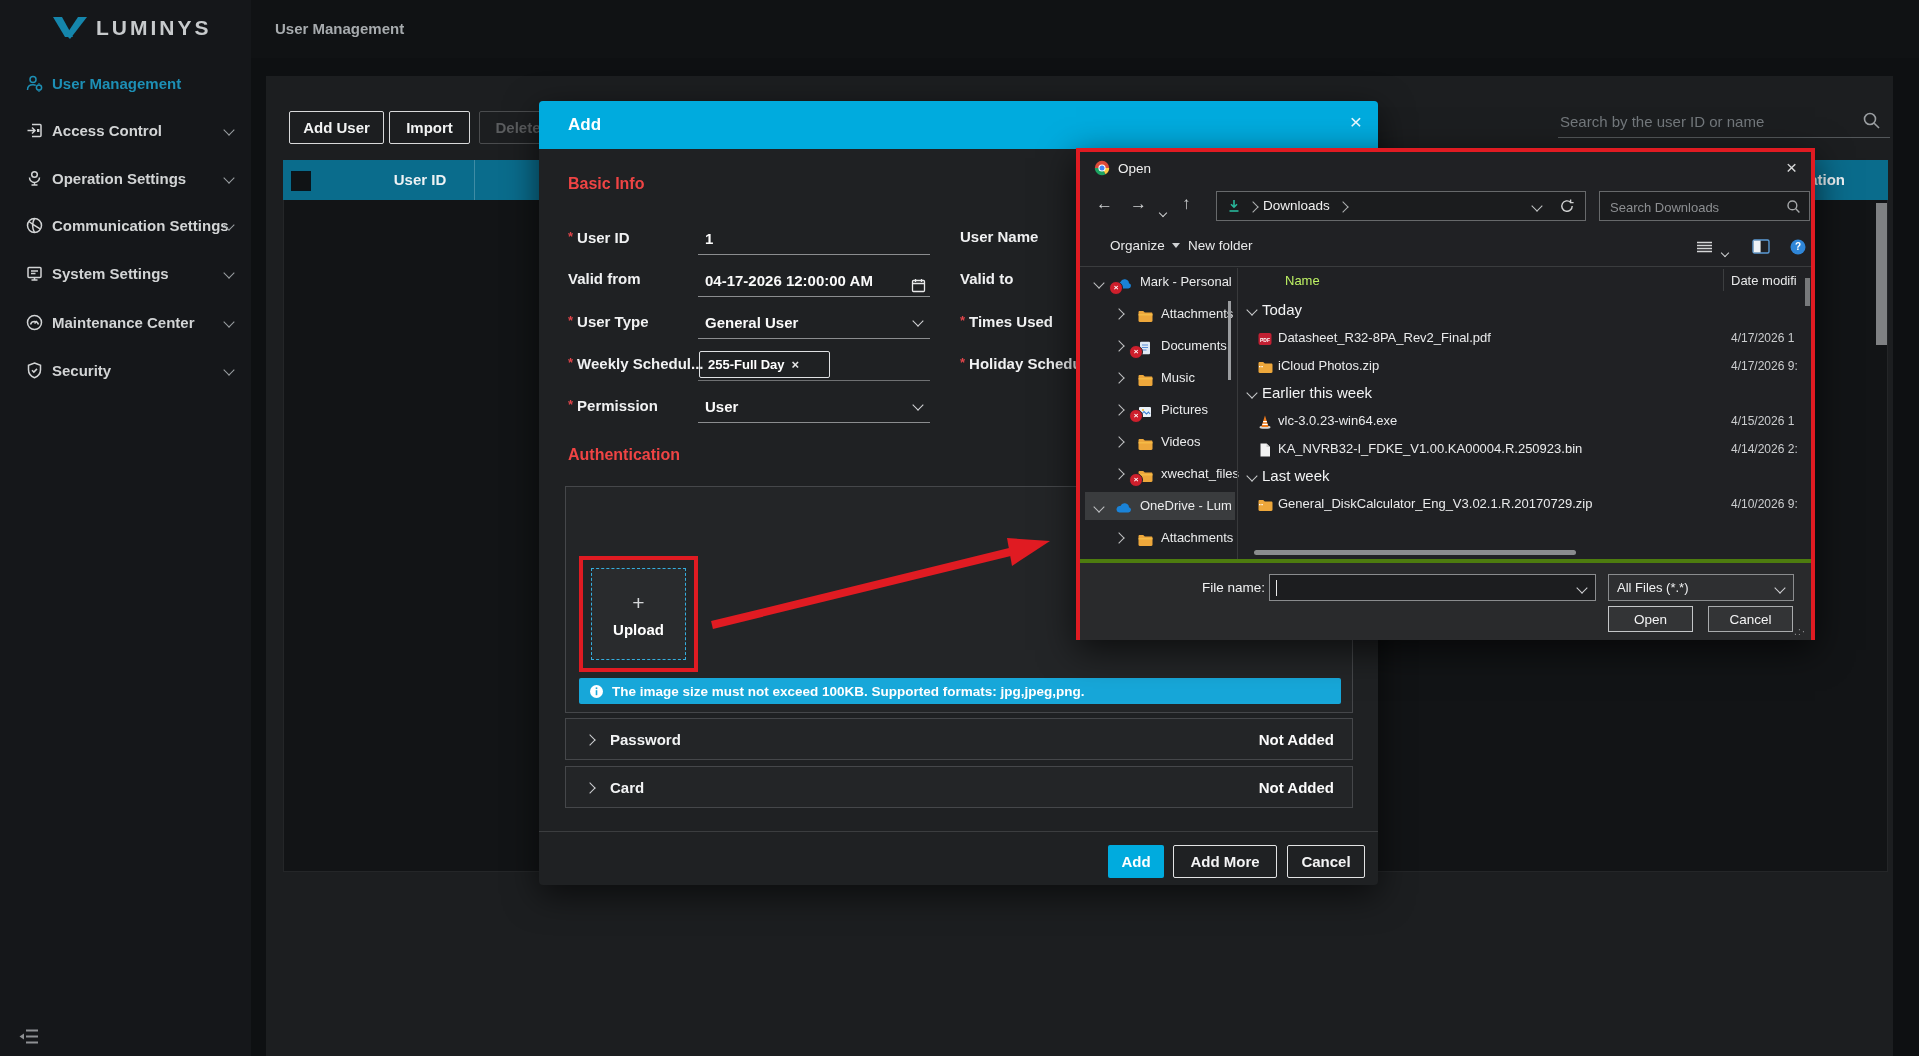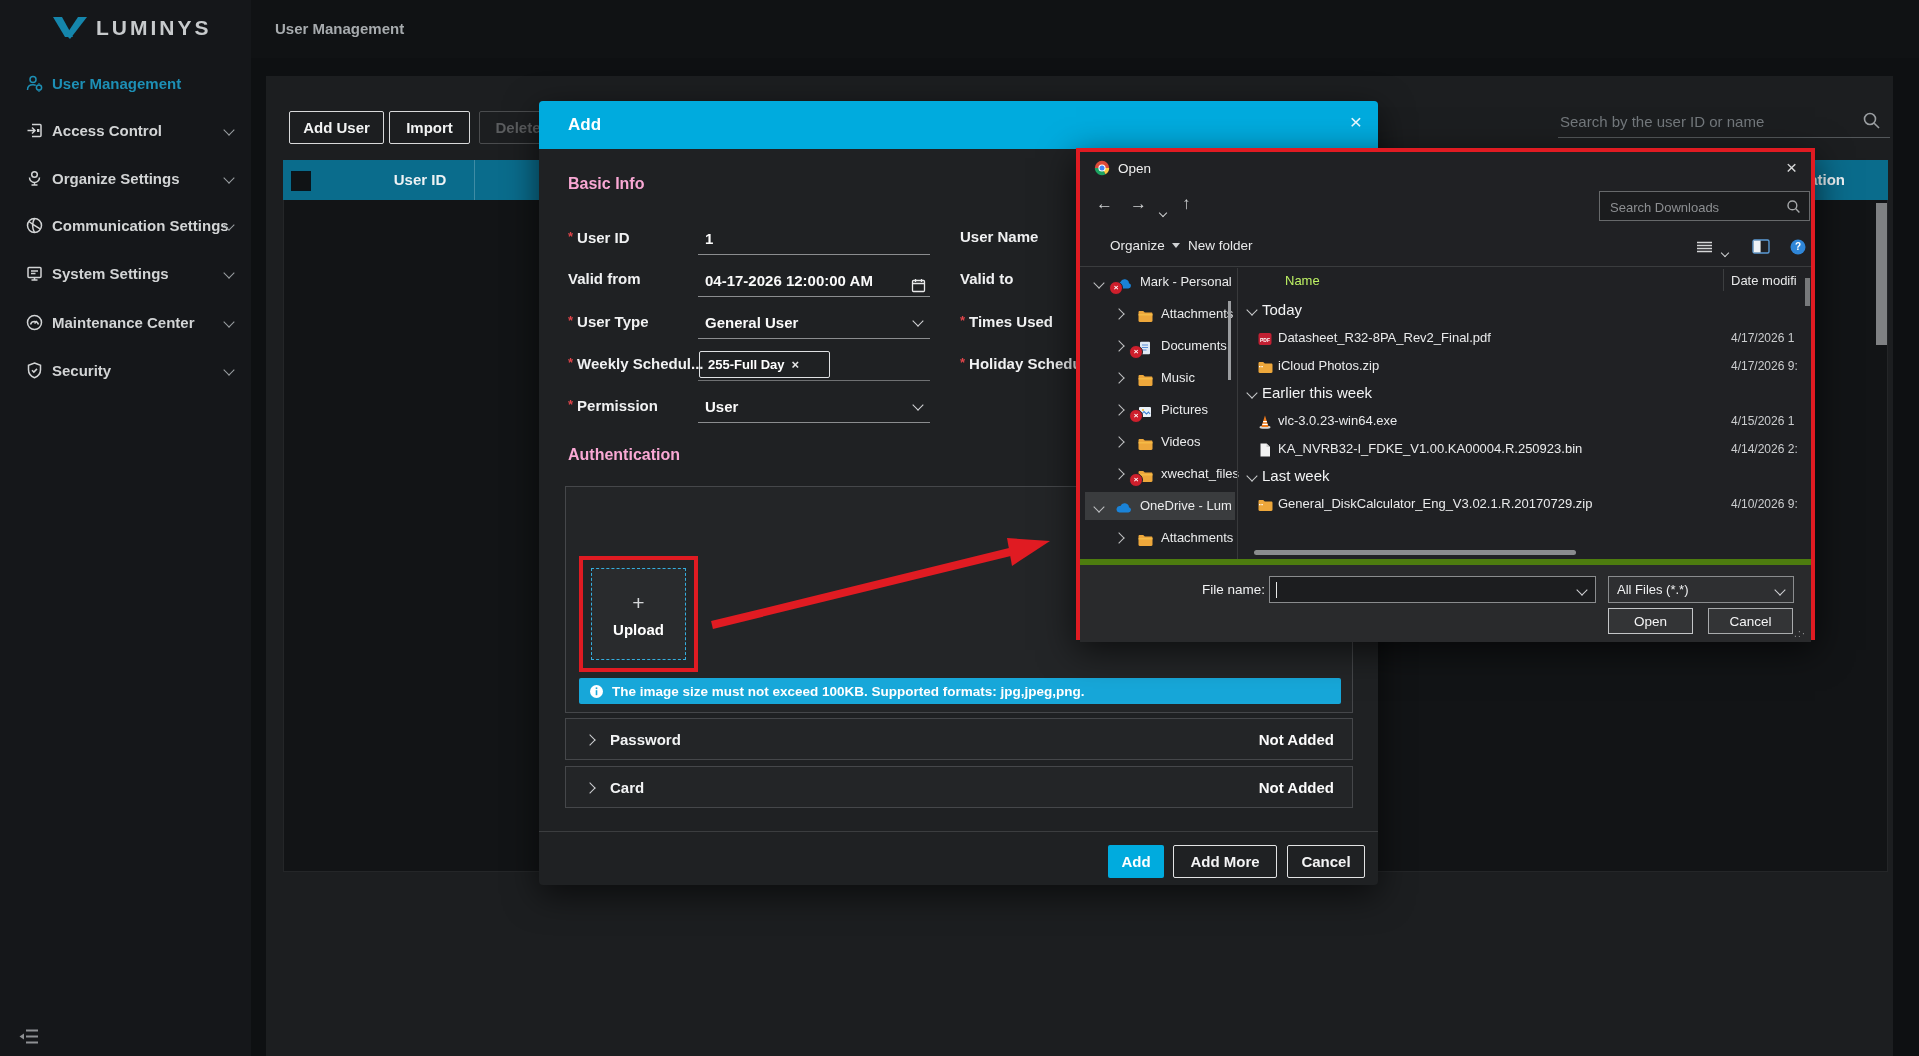--- a/index.html
+++ b/index.html
@@ -32,21 +32,21 @@
   #thead .div{position:absolute;left:191px;top:0;width:1px;height:40px;background:rgba(255,255,255,.22);}
   #thead .c2{position:absolute;left:1472px;width:90px;text-align:right;line-height:40px;color:#eef2f4;font-size:15px;font-weight:bold;}
   #tbody{position:absolute;left:283px;top:200px;width:1605px;height:672px;background:#121416;border:1px solid #242628;border-top:none;box-sizing:border-box;z-index:3;}
   #vscroll{position:absolute;left:1876px;top:203px;width:11px;height:142px;background:#7f8183;z-index:4;}
   #collapse-ic{position:absolute;left:18px;top:1028px;z-index:3;}
   
   #modal{position:absolute;left:539px;top:101px;width:839px;height:784px;background:#1f2123;border-radius:4px;box-shadow:0 10px 34px rgba(0,0,0,.6);z-index:10;}
   #modal-head{position:absolute;left:0;top:0;width:839px;height:48px;background:#00abde;border-radius:4px 4px 0 0;}
   #modal-head .t{position:absolute;left:29px;top:0;height:48px;line-height:48px;color:#fff;font-size:17px;font-weight:bold;}
   #modal-head .x{position:absolute;right:16px;top:9px;color:#eaf9ff;font-size:21px;cursor:pointer;}
-  .sec{position:absolute;left:29px;color:#f9a8d4;font-size:16px;font-weight:bold;}
+  .sec{position:absolute;left:29px;color:#ef4444;font-size:16px;font-weight:bold;}
   .m-row{position:absolute;height:22px;line-height:22px;font-size:15px;font-weight:600;color:#f0f1f2;white-space:nowrap;}
   .req{color:#e0454a;margin-right:4px;font-size:13px;vertical-align:2px;}
   .m-field{position:absolute;left:159px;width:232px;height:30px;border-bottom:1px solid #8b8d8f;color:#fafafa;font-size:15px;font-weight:600;line-height:30px;}
   .m-field .val{padding-left:7px;}
   .m-field .cv{position:absolute;right:8px;top:9px;color:#d3d5d7;}
   .m-field.rf{left:546px;}
   .tagbox{position:absolute;left:160px;width:131px;height:27px;border:1px solid #dfe1e3;border-radius:2px;display:flex;align-items:center;padding:0 8px;box-sizing:border-box;gap:7px;color:#fff;font-size:13px;font-weight:600;}
   .tagbox .x{font-size:13px;color:#e6e6e6;cursor:pointer;}
   .acc{position:absolute;left:26px;width:788px;background:#232527;border:1px solid #45474a;box-sizing:border-box;}
   .acc .hd{position:relative;height:48px;line-height:48px;border-bottom:1px solid #3c3e40;color:#f2f3f4;font-size:15px;font-weight:bold;cursor:pointer;}
@@ -95,21 +95,21 @@
   #col-div{position:absolute;left:643px;top:117px;width:1px;height:22px;background:#3c3e40;}
   #col-date{position:absolute;left:651px;top:121px;color:#e8e9ea;font-size:13px;white-space:nowrap;}
   #list-vscroll{position:absolute;left:725px;top:126px;width:5px;height:28px;background:#77797b;}
   .grp{position:absolute;height:26px;line-height:26px;color:#f2f3f4;font-size:15px;cursor:pointer;}
   .grp .cv{position:absolute;left:-14px;top:9px;color:#c9cbcd;}
   .file-row{position:absolute;left:170px;width:555px;height:26px;line-height:26px;cursor:pointer;white-space:nowrap;}
   .file-row .fic{position:absolute;left:7px;top:5px;}
   .file-row .fn{position:absolute;left:28px;color:#eaebec;font-size:13px;}
   .file-row .fd{position:absolute;left:481px;color:#cbcdcf;font-size:12px;}
   #hscroll{position:absolute;left:174px;top:398px;width:322px;height:5px;border-radius:3px;background:#8a8c8e;}
-  #dlg-bottom{position:absolute;left:0;top:407px;width:731px;height:77px;background:#292a2c;border-top:6px solid #4d7c0f;}
+  #dlg-bottom{position:absolute;left:0;top:407px;width:731px;height:77px;background:#292a2c;border-top:4px solid #4d7c0f;}
   #fn-label{position:absolute;left:95px;top:17px;width:90px;text-align:right;color:#f0f1f2;font-size:13.5px;}
   #fn-combo{position:absolute;left:189px;top:11px;width:327px;height:27px;background:#1c1d1f;border:1px solid #8a8c8e;box-sizing:border-box;}
   #fn-combo .caret{position:absolute;left:6px;top:5px;width:1px;height:16px;background:#e8e8e8;}
   #fn-combo .cv{position:absolute;right:9px;top:9px;color:#cfd1d3;}
   #filter-combo{position:absolute;left:528px;top:11px;width:186px;height:27px;background:#2e2f31;border:1px solid #8a8c8e;box-sizing:border-box;line-height:25px;color:#f0f1f2;font-size:13px;cursor:pointer;}
   #filter-combo .vt{padding-left:8px;}
   #filter-combo .cv{position:absolute;right:9px;top:9px;color:#cfd1d3;}
   .dbtn{position:absolute;top:43px;width:85px;height:26px;background:#333436;border:1px solid #a9abad;color:#f4f4f5;font-size:13.5px;font-family:inherit;cursor:pointer;}
   #grip{position:absolute;right:5px;bottom:3px;color:#8f9193;font-size:10px;letter-spacing:1px;}
   
@@ -198,21 +198,21 @@
             <rect x="12" y="8" width="2.4" height="3" fill="currentColor" stroke="none"></rect>
           </svg></span>
       <span class="lbl">Access Control</span>
       <span class="cv cvd"></span>
     </div>
     <div class="sb-item" style="top:165px;">
       <span class="ic"><svg width="19" height="19" viewBox="0 0 19 19" fill="none" stroke="currentColor" stroke-width="1.5">
             <circle cx="9.5" cy="5.5" r="2.8"></circle>
             <path d="M4.5 8.5a5 5 0 0 0 10 0M9.5 13.5v2.5M6.5 16h6"></path>
           </svg></span>
-      <span class="lbl">Organize Settings</span>
+      <span class="lbl">Operation Settings</span>
       <span class="cv cvd"></span>
     </div>
     <div class="sb-item" style="top:212px;">
       <span class="ic"><svg width="19" height="19" viewBox="0 0 19 19" fill="none" stroke="currentColor" stroke-width="1.5">
             <circle cx="9.5" cy="9.5" r="7"></circle>
             <path d="M4 5.5c3 2.5 8 5.5 11 7.5M9.5 2.5c-2.5 4-2.5 10 0 14"></path>
           </svg></span>
       <span class="lbl">Communication Settings</span>
       <span class="cv cvd"></span>
     </div>
@@ -337,20 +337,38 @@
         </svg>
     </span>
     <span id="dlg-title">Open</span>
     <span class="x">×</span>
 
     <span class="nav-g" style="left:16px;">←</span>
     <span class="nav-g" style="left:50px;">→</span>
     <span class="nav-g" style="left:80px;top:49px;"><span class="cvd" style="width:5px;height:5px;color:#cfd1d2;"></span></span>
     <span class="nav-g" style="left:102px;">↑</span>
 
+    <div id="addrbox">
+      <span class="abs" style="left:9px;top:6px;">
+        <svg width="16" height="16" viewBox="0 0 16 16" fill="none" stroke="#28b79a" stroke-width="1.6">
+            <path d="M8 2v7M5 6.2 8 9.2l3-3"></path>
+            <path d="M3.5 13h9"></path>
+          </svg>
+      </span>
+      <span class="cvr" style="left:32px;"></span>
+      <span class="bc">Downloads</span>
+      <span class="cvr" style="left:122px;"></span>
+      <span class="cvd cvdd"></span>
+      <span class="abs" style="right:10px;top:6px;">
+        <svg width="16" height="16" viewBox="0 0 16 16" fill="none" stroke="#d0d1d2" stroke-width="1.4">
+            <path d="M13.2 8a5.2 5.2 0 1 1-1.6-3.7"></path>
+            <path d="M11.6 1.6v3h3"></path>
+          </svg>
+      </span>
+    </div>
 
     <div id="dlgsearch">
       <input placeholder="Search Downloads" style="">
       <span class="abs" style="right:8px;top:7px;">
         <svg width="15" height="15" viewBox="0 0 15 15" fill="none" stroke="#a7a9ab" stroke-width="1.4">
             <circle cx="6.4" cy="6.4" r="4.4"></circle>
             <path d="M9.8 9.8 13.4 13.4"></path>
           </svg>
       </span>
     </div>

